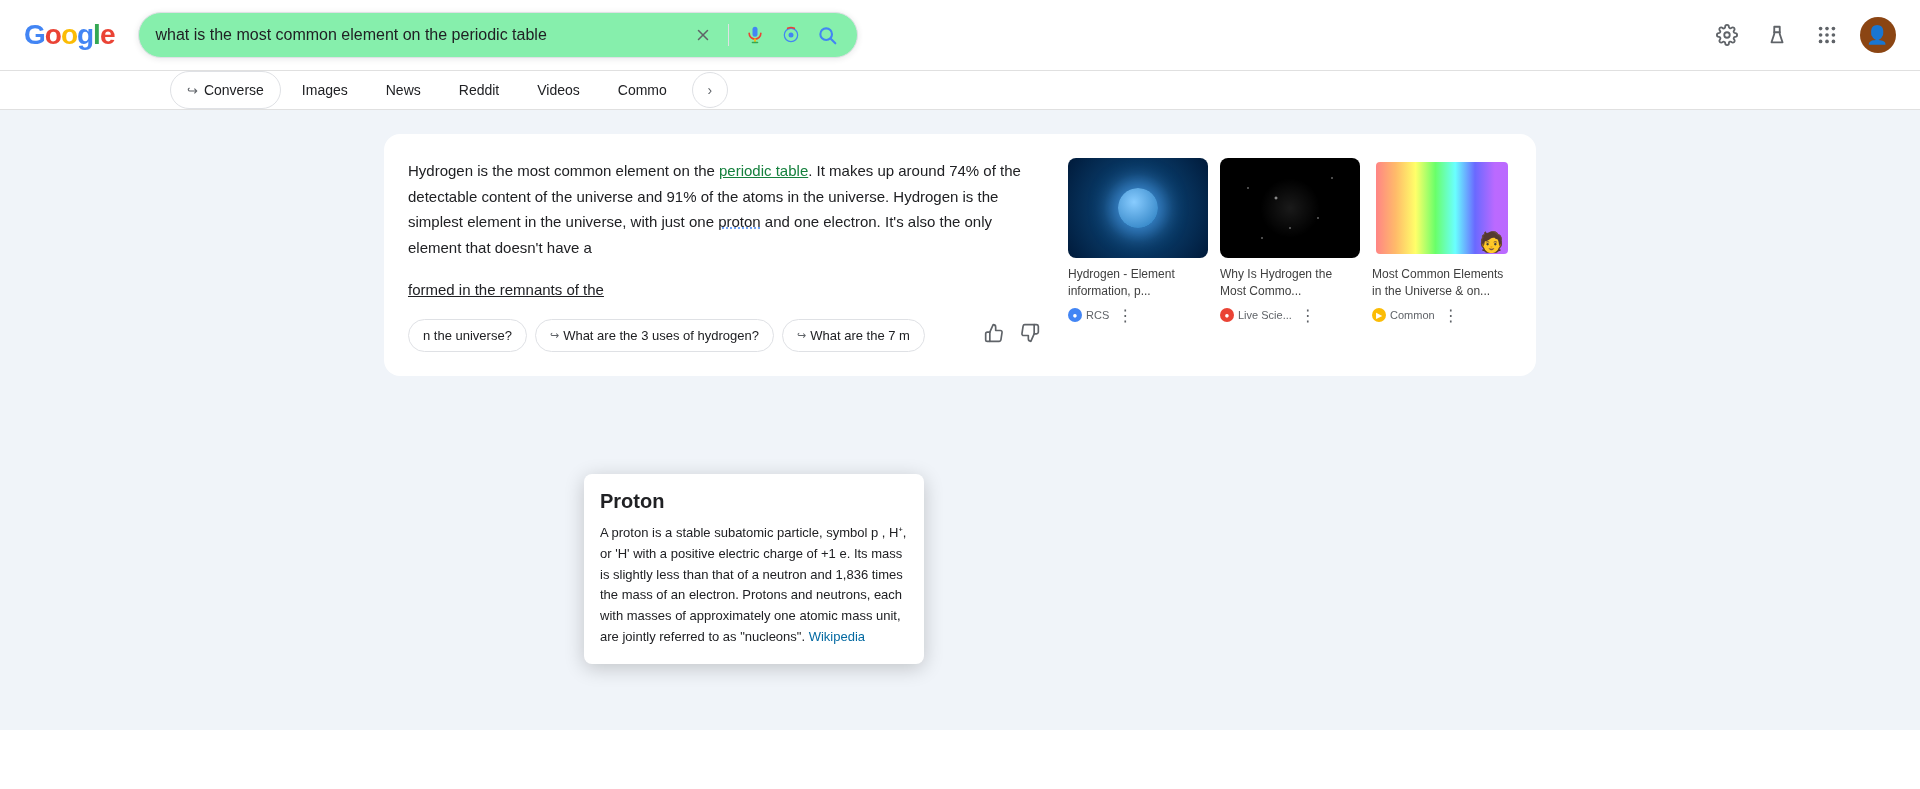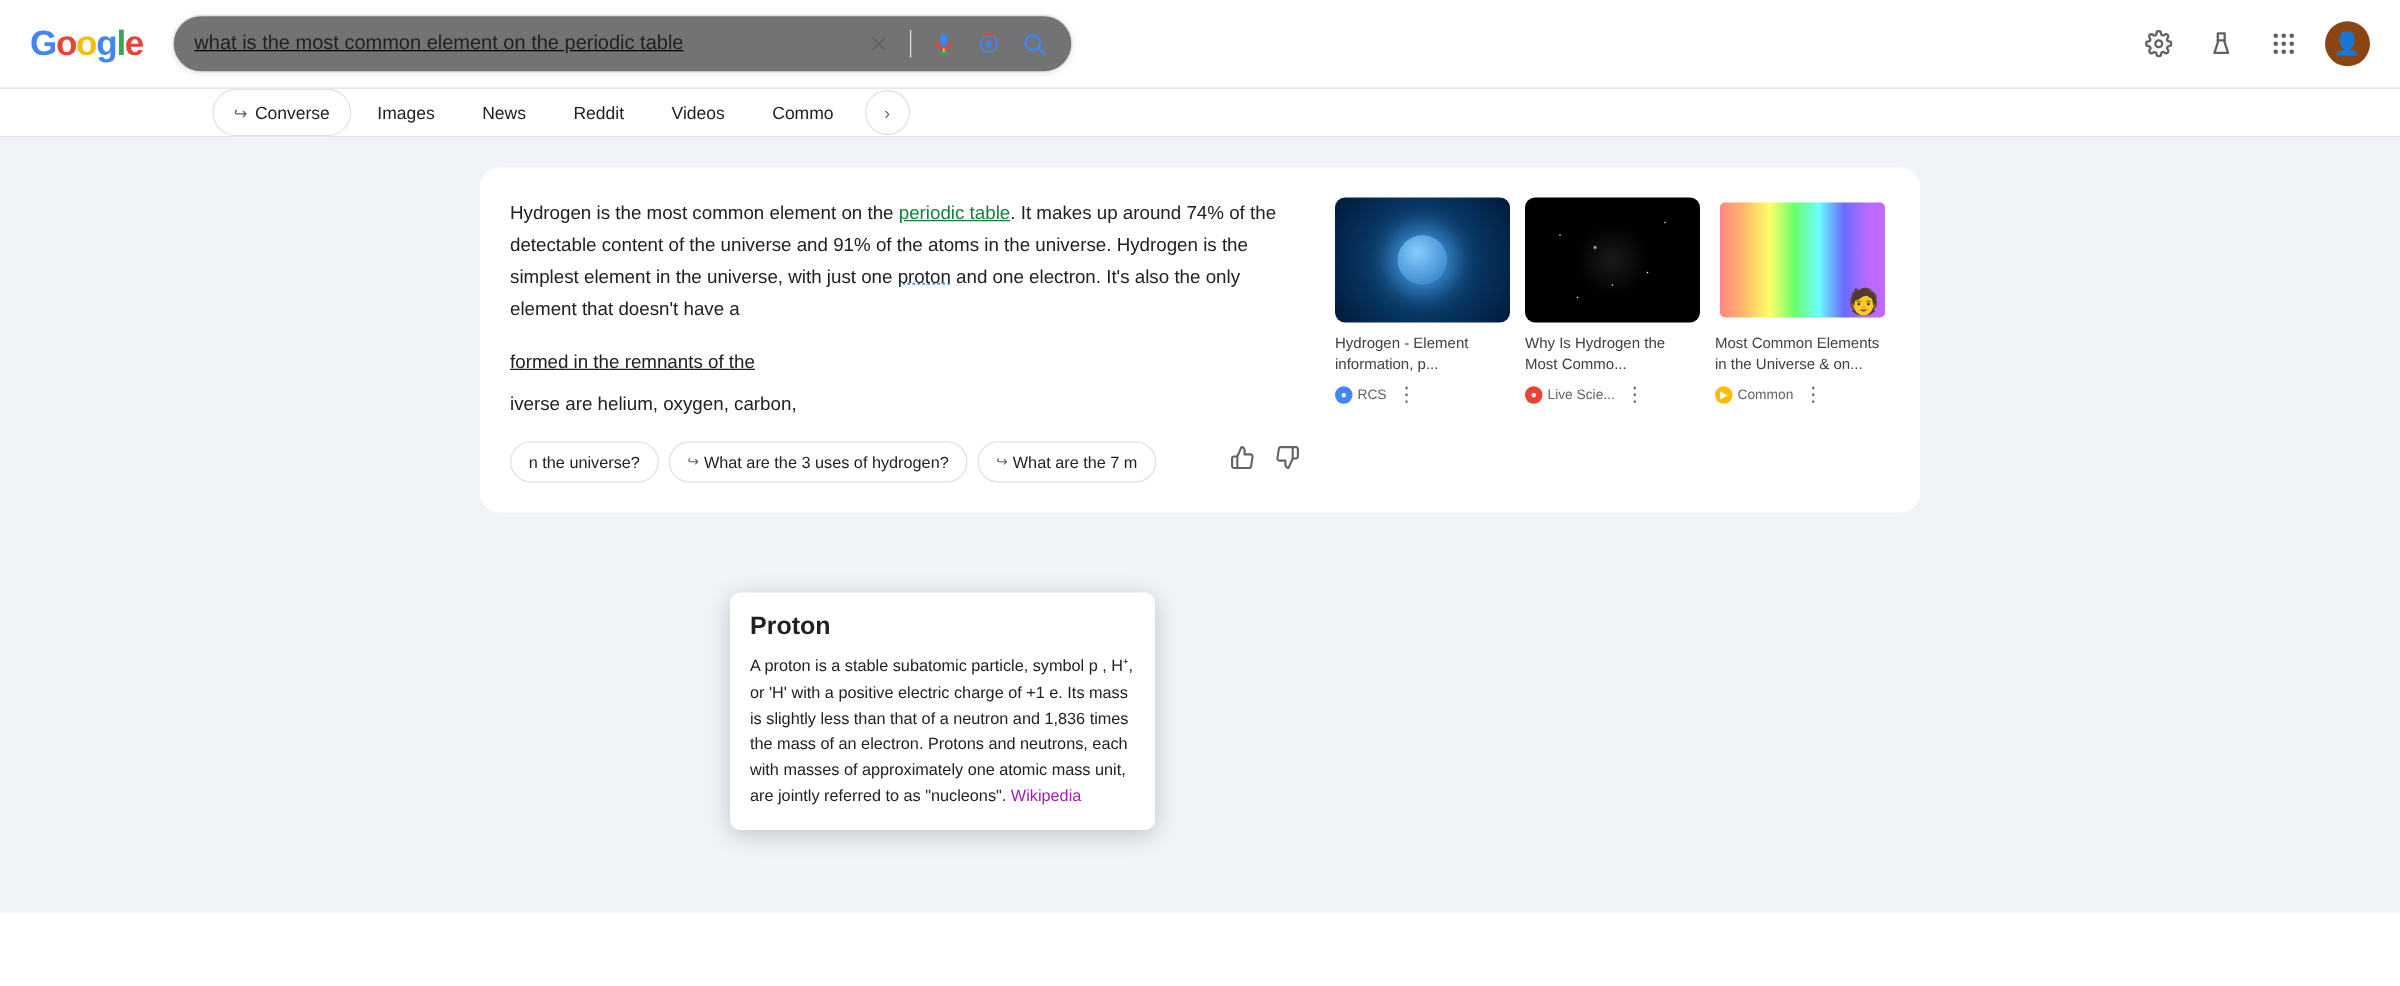--- a/index.html
+++ b/index.html
@@ -33,23 +33,22 @@
 
     .search-bar-wrapper {
       flex: 1;
       max-width: 720px;
       display: flex;
       align-items: center;
       border: 1px solid #dfe1e5;
       border-radius: 24px;
       padding: 8px 16px;
       gap: 8px;
-      background: #737373;
+      background: #86efac;
       box-shadow: 0 1px 6px rgba(32,33,36,.1);
-      text-decoration: underline;
     }
     .search-input {
       flex: 1;
       border: none;
       outline: none;
       font-size: 16px;
       color: #202124;
       background: transparent;
     }
     .search-icon-btn {
@@ -203,21 +202,21 @@
       font-weight: bold;
       color: #202124;
       margin-bottom: 10px;
     }
     .tooltip-text {
       font-size: 13px;
       color: #202124;
       line-height: 1.6;
     }
     .tooltip-link {
-      color: #a21caf;
+      color: #0369a1;
       text-decoration: none;
       cursor: pointer;
     }
 
     
     .img-card {
       width: 140px;
       flex-shrink: 0;
     }
     .img-thumb {
@@ -445,23 +444,20 @@
     <div class="ai-box">
 
       <div class="ai-left">
 
 
         <div class="ai-text">
           <span>Hydrogen is the most common element on the </span><a class="ai-link">periodic table</a><span>. It makes up around 74% of the detectable content of the universe and 91% of the atoms in the universe. Hydrogen is the simplest element in the universe, with just one <span style="text-decoration: underline; text-decoration-color: #4285F4; text-decoration-style: dotted; cursor: pointer;">proton</span> and one electron. It's also the only element that doesn't have a</span>
         </div>
         <div class="ai-text" style="margin-top: 17px; text-decoration: underline;">
           <span>formed in the remnants of the</span>
-        </div>
-        <div class="ai-text" style="margin-top: 8px;">
-          <span>iverse are helium, oxygen, carbon,</span>
         </div>
 
         <div class="bottom-chips">
           <div class="chip">
             <span>n the universe?</span>
           </div>
           <div class="chip">
             <span class="chip-arrow">↪</span>
             <span>What are the 3 uses of hydrogen?</span>
           </div>

